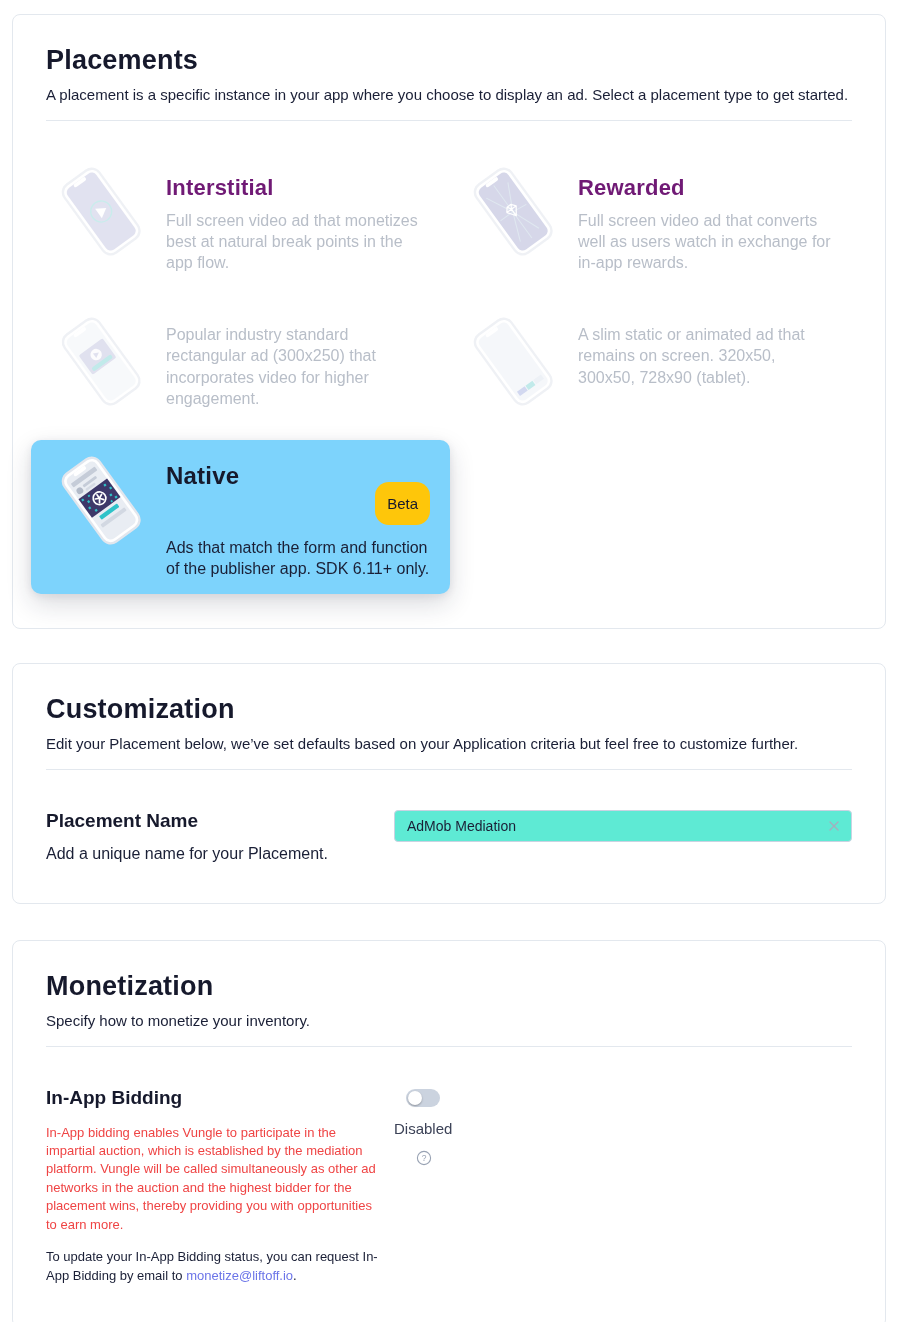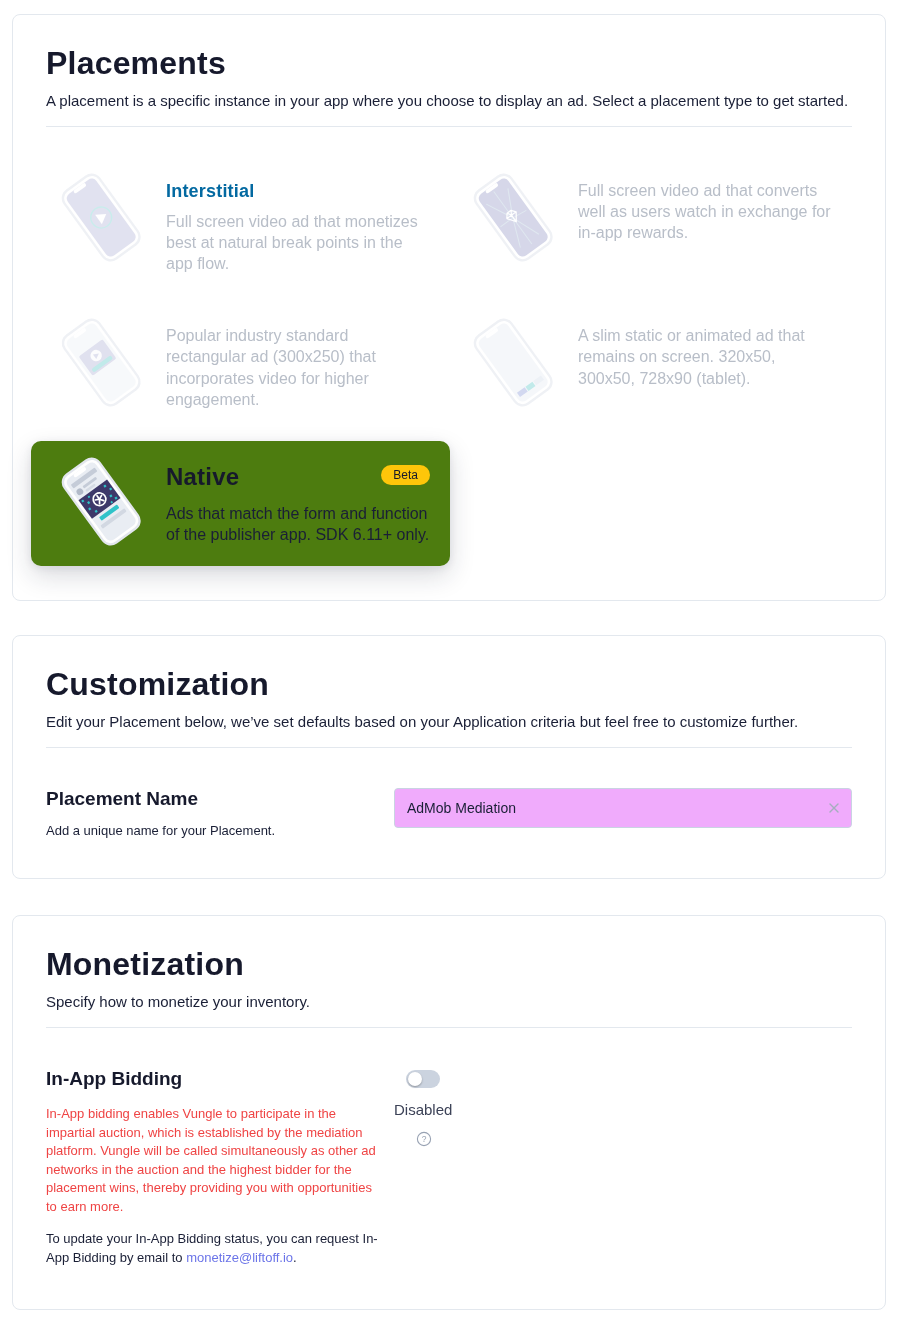--- a/index.html
+++ b/index.html
@@ -11,67 +11,67 @@
     -webkit-font-smoothing: antialiased;
   }
   .card {
     margin: 0 12px;
     background: #fff;
     border: 1px solid #e3e8ee;
     border-radius: 8px;
   }
   .card-inner { padding: 30px 33px 46px; }
   .card-title {
-    margin: 0; font-size: 32px; font-weight: 700;
+    margin: 0; font-size: 27px; font-weight: 700;
     color: #16192c; letter-spacing: .2px;
   }
   .card-sub { margin: 10px 0 0; font-size: 15px; color: #1a1f36; }
   .divider { border: none; border-top: 1px solid #e3e8ee; margin: 17px 0 0; }
 
   
   .ptypes {
     display: grid; grid-template-columns: 1fr 1fr;
     column-gap: 18px; row-gap: 42px; margin-top: 44px;
   }
   .ptype { display: flex; gap: 15px; align-items: flex-start; }
   .pt-icon { width: 105px; height: 97px; flex: 0 0 105px; }
   .ptype.muted .pt-icon { opacity: .55; }
   .pt-body { flex: 1; min-width: 0; }
   .pt-head { display: flex; align-items: flex-start; justify-content: space-between; padding-right: 10px; }
-  .pt-title { margin: 10px 0 0; font-size: 18px; font-weight: 700; color: #0369a1; letter-spacing: .2px; }
+  .pt-title { margin: 10px 0 0; font-size: 22px; font-weight: 700; color: #701a75; letter-spacing: .2px; }
   .pt-desc { margin: 9px 0 0; font-size: 16px; line-height: 1.32; color: #b8bec8; max-width: 256px; }
 
   .ptype.selected {
-    background: #4d7c0f; border-radius: 10px;
+    background: #7dd3fc; border-radius: 10px;
     box-shadow: 0 10px 26px rgba(26,31,54,.16), 0 2px 8px rgba(26,31,54,.08);
     padding: 14px 16px 14px 15px;
     margin: -14px -10px -14px -15px;
   }
   .ptype.selected .pt-title { color: #16192c; font-size: 24px; margin-top: 8px; }
   .ptype.selected .pt-desc { color: #1a1f36; max-width: 266px; margin-top: 12px; }
   .badge-beta {
     background: #fec60a; color: #16192c;
-    font-size: 12px; line-height: 1;
-    padding: 4px 12px; border-radius: 14px;
-    margin-top: 10px; white-space: nowrap;
+    font-size: 15px; line-height: 1;
+    padding: 14px 12px; border-radius: 14px;
+    margin-top: 28px; white-space: nowrap;
   }
   .badge-new { width: 46px; height: 46px; margin-top: -6px; flex: 0 0 46px; }
 
   
   .form-row { display: flex; margin-top: 40px; align-items: flex-start; }
   .form-label-col { flex: 0 0 348px; }
   .form-label { margin: 0; font-size: 19px; font-weight: 700; color: #16192c; }
-  .form-helper { margin: 13px 0 0; font-size: 13px; color: #1a1f36; }
+  .form-helper { margin: 13px 0 0; font-size: 16px; color: #1a1f36; }
   .input-wrap { position: relative; flex: 1; }
   .text-input {
-    width: 100%; height: 40px;
+    width: 100%; height: 32px;
     border: 1px solid #c9d3e2; border-radius: 4px;
     padding: 0 36px 0 12px; font-size: 14px; color: #1a1f36;
     font-family: "Liberation Sans", sans-serif;
-    outline: none; background: #f0abfc;
+    outline: none; background: #5eead4;
   }
   .clear-btn {
     position: absolute; right: 9px; top: 50%; transform: translateY(-50%);
     background: none; border: none; padding: 2px; cursor: pointer; line-height: 0;
   }
 
   
   .toggle-row { display: flex; align-items: center; gap: 13px; margin-top: 2px; flex-direction: column; }
   .toggle {
     width: 34px; height: 18px; border-radius: 9px;
@@ -145,20 +145,23 @@
                 <line x1="58" y1="50" x2="74" y2="52"></line>
               <line x1="58" y1="50" x2="46" y2="80"></line>
                 <line x1="58" y1="50" x2="70" y2="80"></line>
               <line x1="58" y1="50" x2="58" y2="16"></line>
                 <line x1="58" y1="50" x2="58" y2="84"></line>
             </g>
             <path d="M52.5 47 L56 42.5 L61 42.5 L64.5 47 L58.5 55.5 Z M52.5 47 L64.5 47 M56 42.5 L58.5 47 L61 42.5 M58.5 47 L58.5 55.5" fill="none" stroke="#ffffff" stroke-width="1.3" stroke-linejoin="round"></path>
           </g>
         </svg>
         <div class="pt-body">
+          <div class="pt-head">
+            <h2 class="pt-title">Rewarded</h2>
+          </div>
           <p class="pt-desc">Full screen video ad that converts well as users watch in exchange for in-app rewards.</p>
         </div>
       </div>
 
       <div class="ptype muted">
         <svg class="pt-icon" viewBox="0 0 110 100">
           <g transform="rotate(-36 55 50)">
             <rect x="36" y="6" width="45" height="88" rx="10" fill="#ffffff" stroke="#e2e6ed" stroke-width="2.5"></rect>
             <rect x="40" y="10" width="37" height="80" rx="6" fill="#f2f5f9"></rect>
             <rect x="51" y="10" width="15" height="4" rx="2" fill="#ffffff"></rect>

